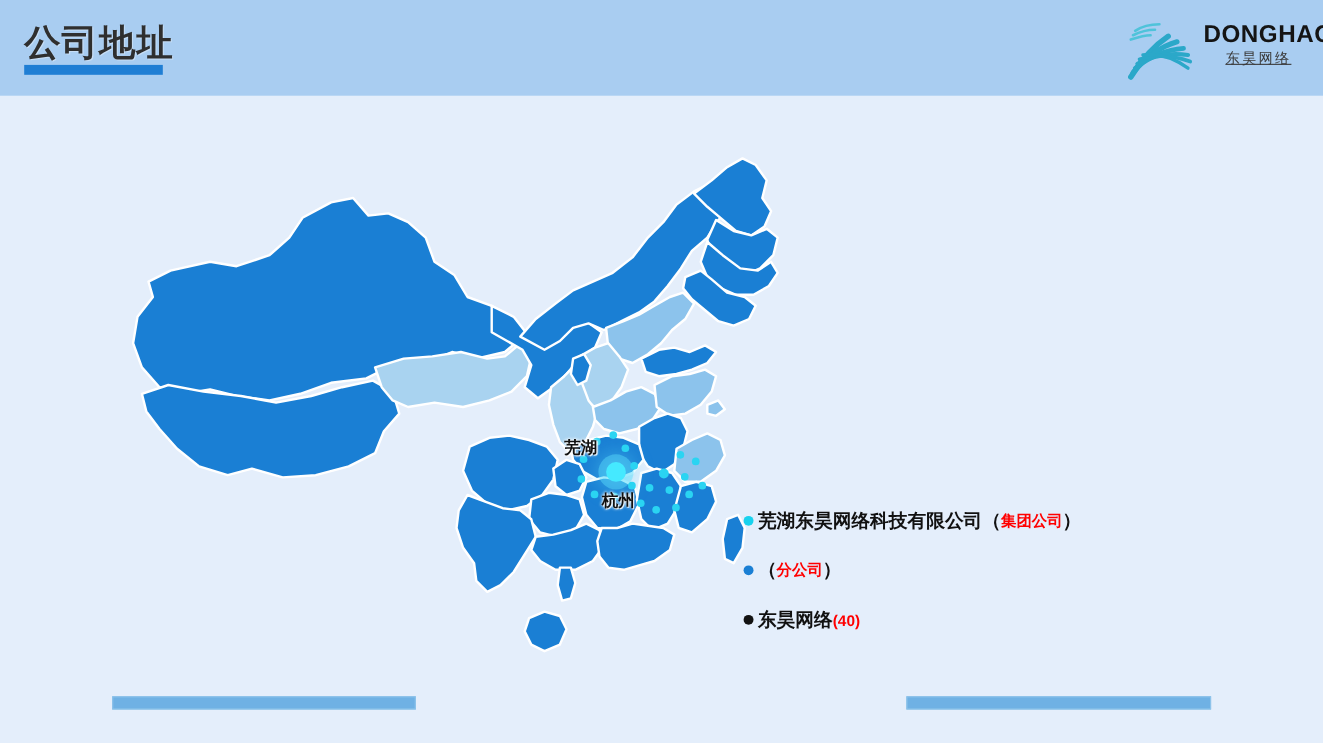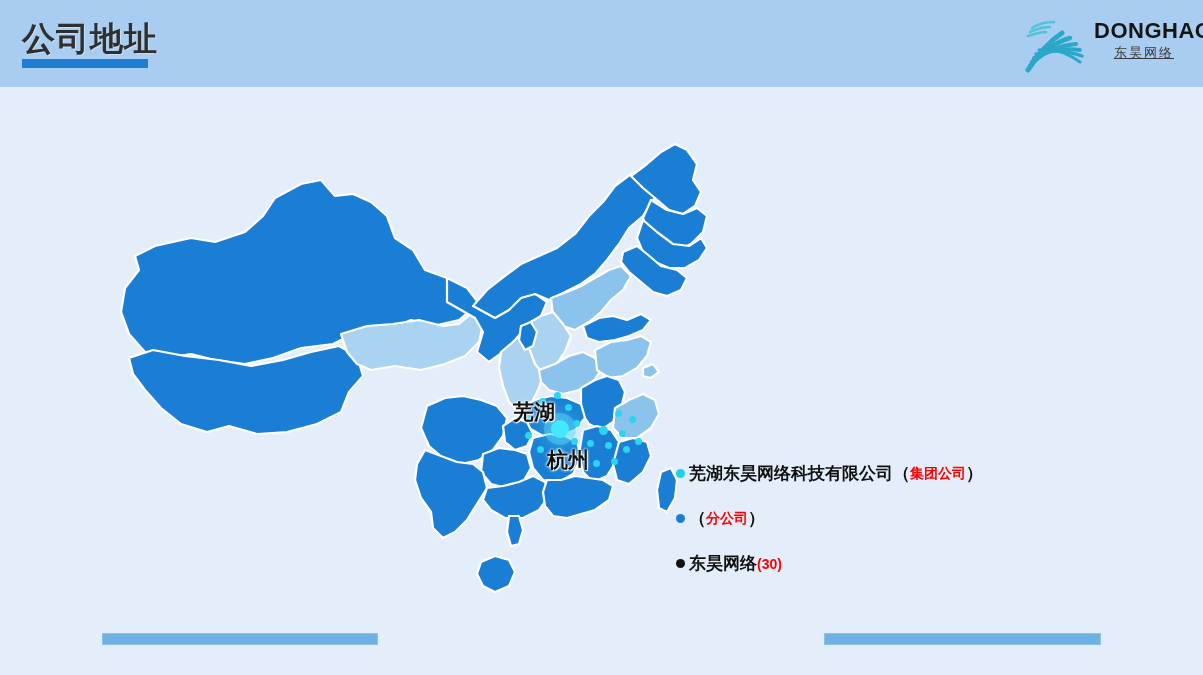--- a/index.html
+++ b/index.html
@@ -43,21 +43,21 @@
   .marker-layer{position:absolute;left:0;top:0;width:620px;height:490px;pointer-events:none;}
   .dot{position:absolute;border-radius:50%;background:#2ad4f2;}
   .dot.sm{width:7px;height:7px;}
   .dot.md{width:9px;height:9px;}
   .hq{
     position:absolute;width:18px;height:18px;border-radius:50%;
     background:#45e9ff;
     box-shadow:0 0 0 7px rgba(90,220,250,.45),0 0 16px 9px rgba(90,220,250,.35);
   }
   .city-label{
-    position:absolute;font-size:21px;font-weight:bold;color:#111;
+    position:absolute;font-size:15px;font-weight:bold;color:#111;
     text-shadow:0 0 3px #fff,0 0 3px #fff,1px 1px 0 rgba(255,255,255,.8);
     white-space:nowrap;
   }
 
   
   .legend{position:absolute;left:676px;top:462px;width:420px;}
   .legend-row{display:flex;align-items:center;margin-bottom:22px;white-space:nowrap;}
   .bullet{width:9px;height:9px;border-radius:50%;margin-right:4px;flex:0 0 auto;}
   .b-cyan{background:#18d2ee;}
   .b-blue{background:#1a7fd4;}
@@ -218,20 +218,20 @@
     </div>
     <div class="legend-row">
       <span class="bullet b-blue"></span>
       <span class="paren">（</span>
       <span class="legend-accent">分公司</span>
       <span class="paren">）</span>
     </div>
     <div class="legend-row">
       <span class="bullet b-black"></span>
       <span class="legend-main">东昊网络</span>
-      <span class="legend-accent">(30)</span>
+      <span class="legend-accent">(40)</span>
     </div>
   </div>
 
   <div class="footer-bar bar-left"></div>
   <div class="footer-bar bar-right"></div>
 
 </div>
 
 </body></html>

